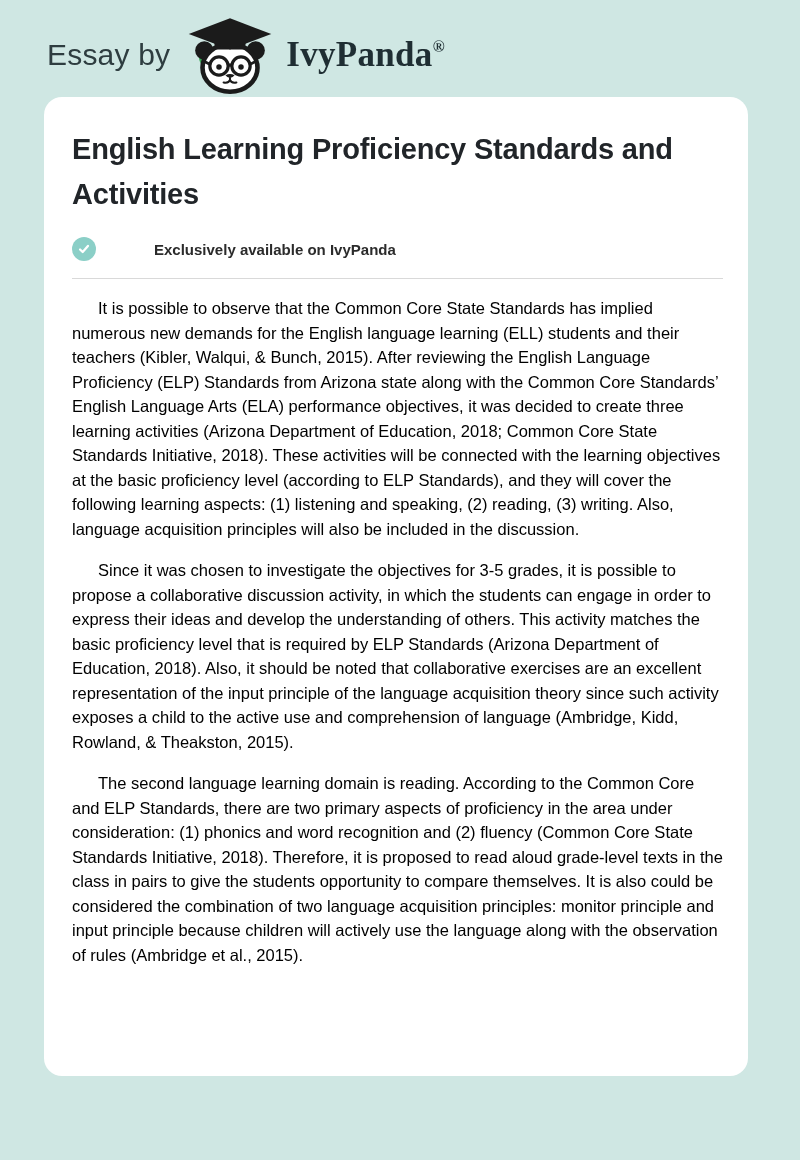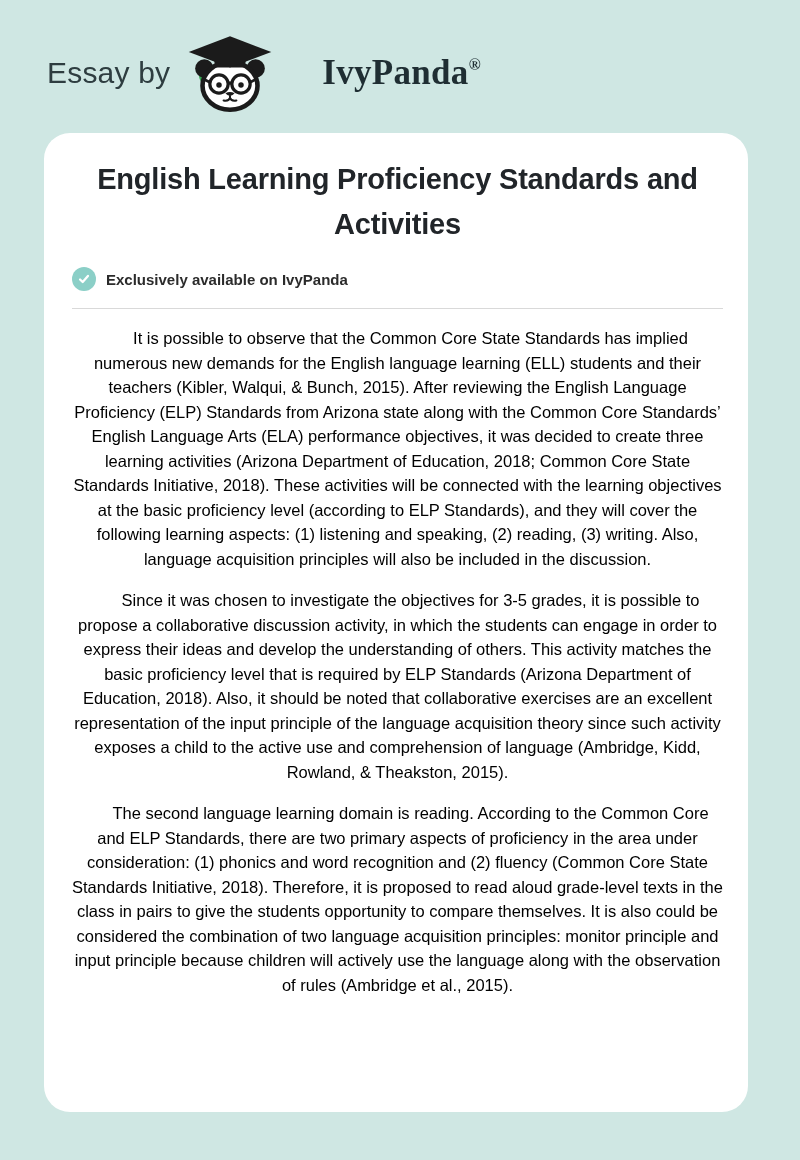--- a/index.html
+++ b/index.html
@@ -9,21 +9,21 @@
     background: #cfe7e3;
   }
   .page {
     width: 800px;
     height: 1160px;
     background: #cfe7e3;
     overflow: hidden;
   }
   
   .site-header {
-    height: 133px;
+    height: 97px;
     display: flex;
     align-items: center;
     padding-left: 47px;
     padding-top: 12px;
   }
   .essay-by {
     font-size: 30px;
     color: #2e3d40;
     letter-spacing: 0.2px;
   }
@@ -32,49 +32,48 @@
     margin-right: 12px;
     display: inline-flex;
     align-items: center;
   }
   .brand {
     font-family: "Liberation Serif", "DejaVu Serif", serif;
     font-weight: 700;
     font-size: 35px;
     color: #1f2e33;
     letter-spacing: 0.3px;
-    margin-left: 36px;
   }
   .brand sup {
     font-size: 16px;
     vertical-align: 14px;
   }
   
   .card {
     width: 704px;
     height: 979px;
     margin-left: 44px;
     background: #ffffff;
-    border-radius: 26px;
-    padding: 24px 25px 40px 28px;
+    border-radius: 18px;
+    padding: 30px 25px 40px 28px;
     overflow: hidden;
-    text-align: center;
   }
   .essay-title {
     font-size: 29px;
     line-height: 45px;
     font-weight: 700;
     color: #212529;
     letter-spacing: -0.2px;
     margin-bottom: 20px;
   }
   .badge-row {
     display: flex;
     align-items: center;
     margin-bottom: 17px;
+    gap: 48px;
   }
   .badge-circle {
     width: 24px;
     height: 24px;
     border-radius: 50%;
     background: #8bcfc7;
     display: inline-flex;
     align-items: center;
     justify-content: center;
     flex: 0 0 auto;

